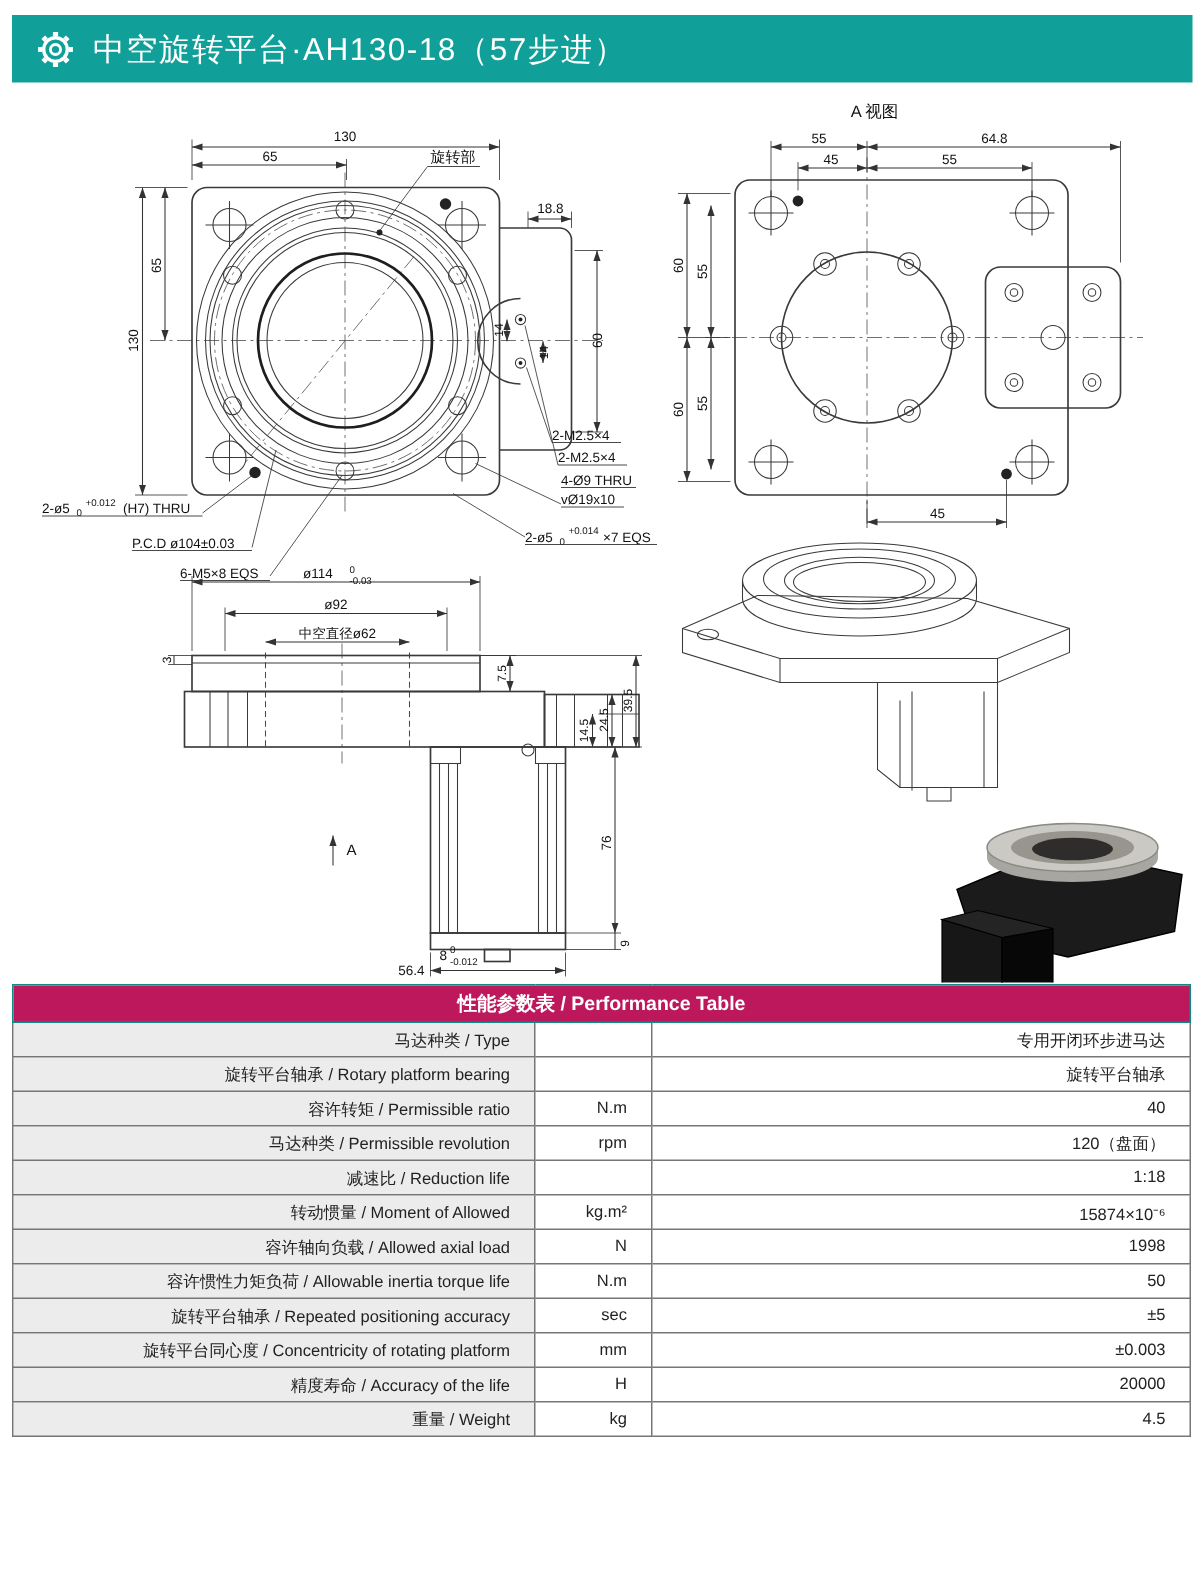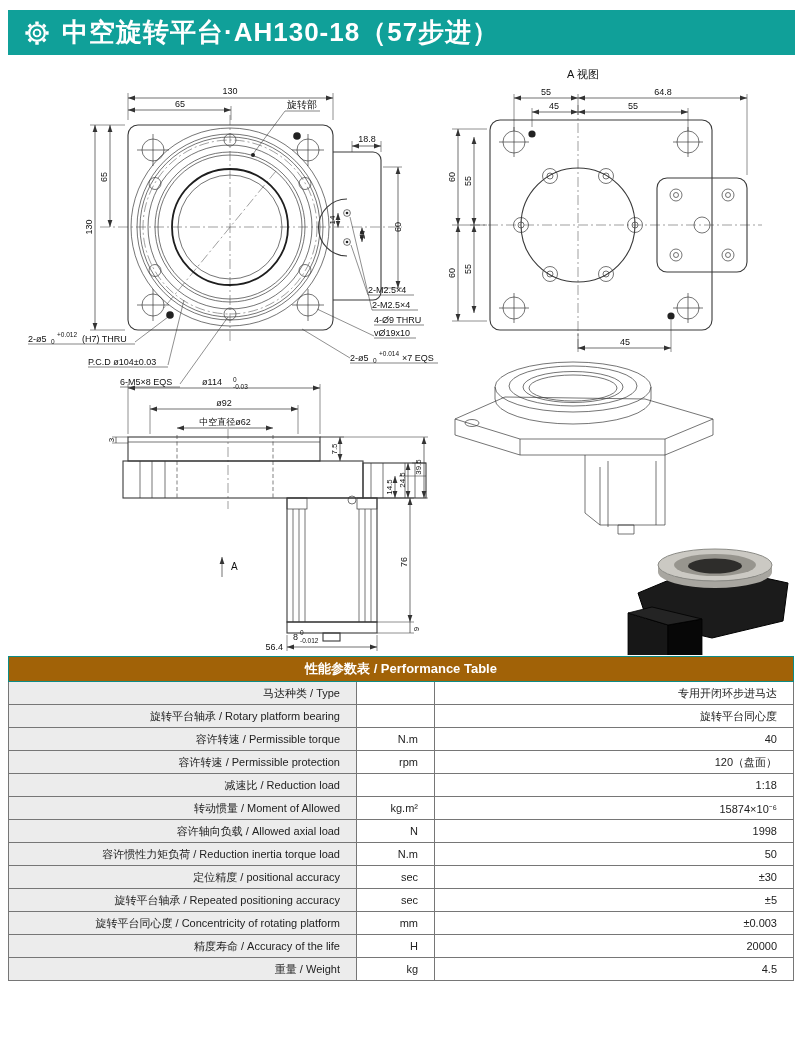--- a/index.html
+++ b/index.html
@@ -1,35 +1,35 @@
 <!DOCTYPE html>
 <html><head>
 <meta charset="utf-8">
 <style>
   html,body{margin:0;padding:0;background:#fff;}
   body{width:800px;height:1050px;position:relative;font-family:"Liberation Sans",sans-serif;overflow:hidden;}
   .hdr{position:absolute;left:8px;top:10px;width:787px;height:45px;background:#10a099;display:flex;align-items:center;box-sizing:border-box;}
   .hdr .gear{margin:0 10px 0 14px;flex:0 0 auto;display:flex;}
-  .hdr h1{margin:0;color:#fff;font-size:26px;font-weight:bold;letter-spacing:1px;}
+  .hdr h1{margin:0;color:#fff;font-size:21px;font-weight:normal;letter-spacing:1px;}
   .draw{position:absolute;left:0;top:57px;width:800px;height:598px;}
   svg text{font-family:"Liberation Sans",sans-serif;fill:#111;}
   .ln{fill:none;stroke:#3a3a3a;stroke-width:1.1;}
   .lt{fill:none;stroke:#3a3a3a;stroke-width:0.7;}
   .bd{fill:none;stroke:#1e1e1e;stroke-width:1.8;}
   .cl{fill:none;stroke:#606060;stroke-width:0.6;stroke-dasharray:10 3 2 3;}
   .dsh{fill:none;stroke:#4a4a4a;stroke-width:0.7;stroke-dasharray:4 2.5;}
   .dl{fill:none;stroke:#333;stroke-width:0.7;}
   .xl{stroke:#333;stroke-width:0.55;}
   .ul{stroke:#333;stroke-width:0.6;}
   text.dim{font-size:9px;}
   text.dims{font-size:8px;}
   text.tol{font-size:6.5px;}
   text.vt{font-size:11px;}
   .spec{position:absolute;left:8px;top:656px;width:786px;border-collapse:collapse;table-layout:fixed;}
-  .spec th{background:#a16207;color:#fff;font-size:13px;font-weight:bold;height:22px;border:1px solid #0d8c86;}
+  .spec th{background:#be185d;color:#fff;font-size:13px;font-weight:bold;height:22px;border:1px solid #0d8c86;}
   .spec td{border:1px solid #767676;height:20px;text-align:right;font-size:11px;color:#222;padding:1px 16px;overflow:hidden;white-space:nowrap;}
   .spec td.lbl{background:#ececec;}
 </style>
 </head>
 <body>
 
 <div class="hdr">
   <span class="gear">
     <svg width="30" height="30" viewBox="-20 -20 40 40" aria-hidden="true">
       <g stroke="#fff" fill="none">
@@ -403,56 +403,51 @@
     <th colspan="3">性能参数表 / Performance Table</th>
   </tr>
   <tr>
         <td class="lbl">马达种类 / Type</td>
         <td></td>
         <td>专用开闭环步进马达</td>
       </tr>
   <tr>
         <td class="lbl">旋转平台轴承 / Rotary platform bearing</td>
         <td></td>
-        <td>旋转平台同心度</td>
-      </tr>
-  <tr>
-        <td class="lbl">容许转速 / Permissible torque</td>
+        <td>旋转平台轴承</td>
+      </tr>
+  <tr>
+        <td class="lbl">容许转矩 / Permissible ratio</td>
         <td>N.m</td>
         <td>40</td>
       </tr>
   <tr>
-        <td class="lbl">容许转速 / Permissible protection</td>
+        <td class="lbl">马达种类 / Permissible revolution</td>
         <td>rpm</td>
         <td>120（盘面）</td>
       </tr>
   <tr>
-        <td class="lbl">减速比 / Reduction load</td>
+        <td class="lbl">减速比 / Reduction life</td>
         <td></td>
         <td>1:18</td>
       </tr>
   <tr>
         <td class="lbl">转动惯量 / Moment of Allowed</td>
         <td>kg.m²</td>
         <td>15874×10⁻⁶</td>
       </tr>
   <tr>
         <td class="lbl">容许轴向负载 / Allowed axial load</td>
         <td>N</td>
         <td>1998</td>
       </tr>
   <tr>
-        <td class="lbl">容许惯性力矩负荷 / Reduction inertia torque load</td>
+        <td class="lbl">容许惯性力矩负荷 / Allowable inertia torque life</td>
         <td>N.m</td>
         <td>50</td>
-      </tr>
-  <tr>
-        <td class="lbl">定位精度 / positional accuracy</td>
-        <td>sec</td>
-        <td>±30</td>
       </tr>
   <tr>
         <td class="lbl">旋转平台轴承 / Repeated positioning accuracy</td>
         <td>sec</td>
         <td>±5</td>
       </tr>
   <tr>
         <td class="lbl">旋转平台同心度 / Concentricity of rotating platform</td>
         <td>mm</td>
         <td>±0.003</td>

